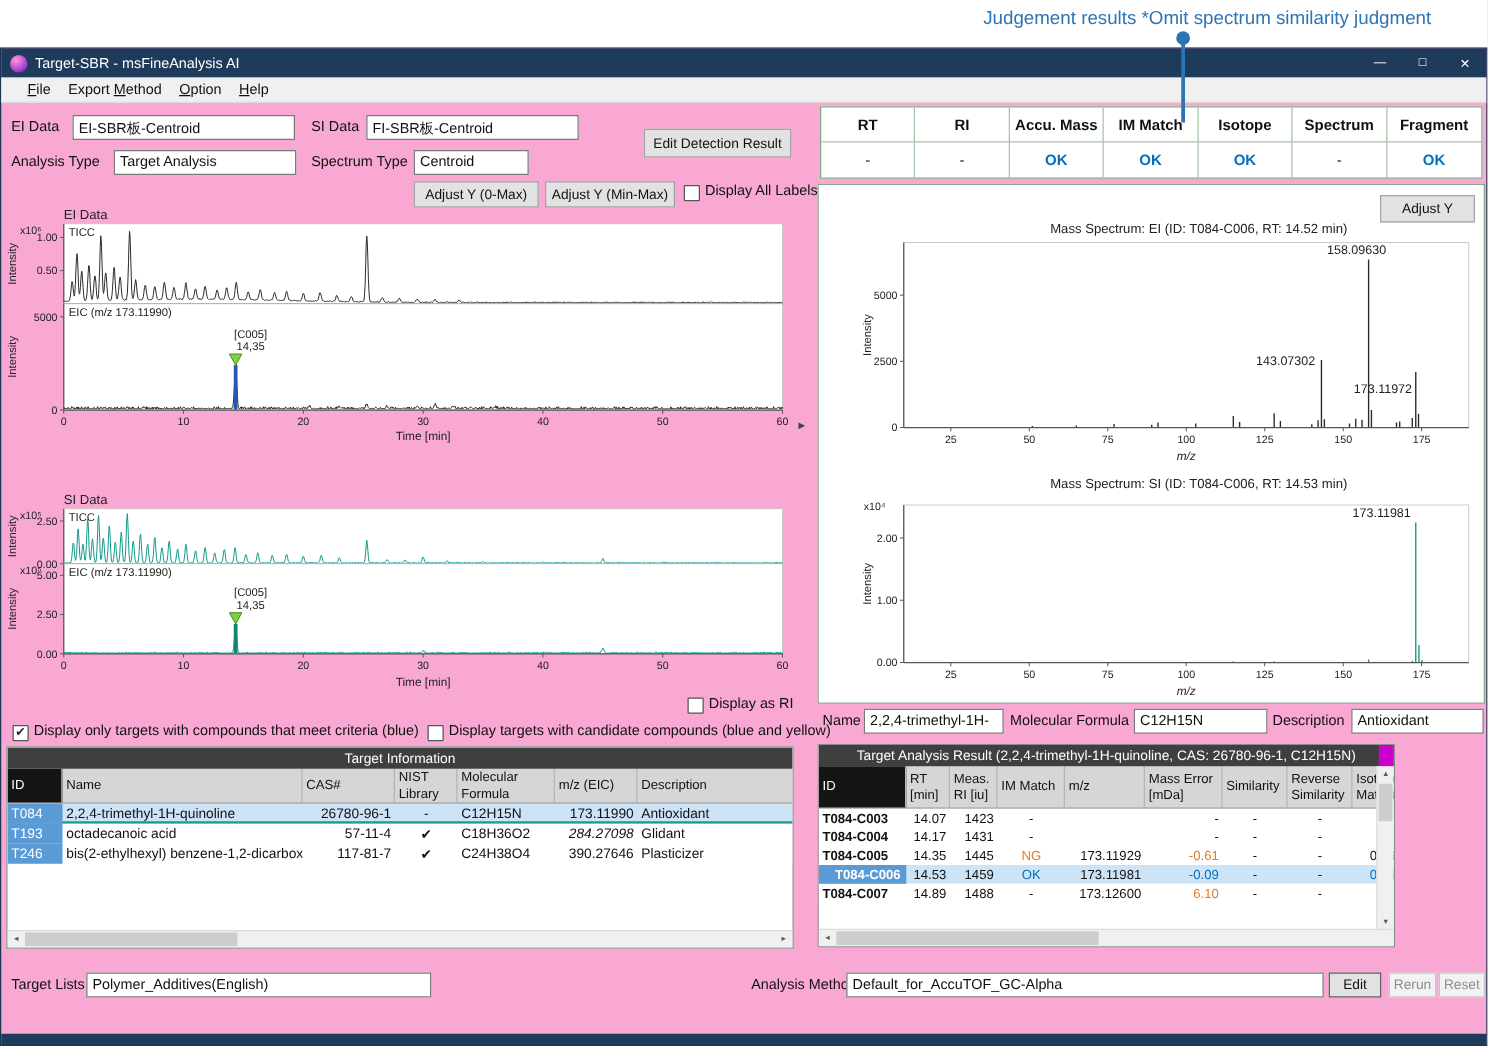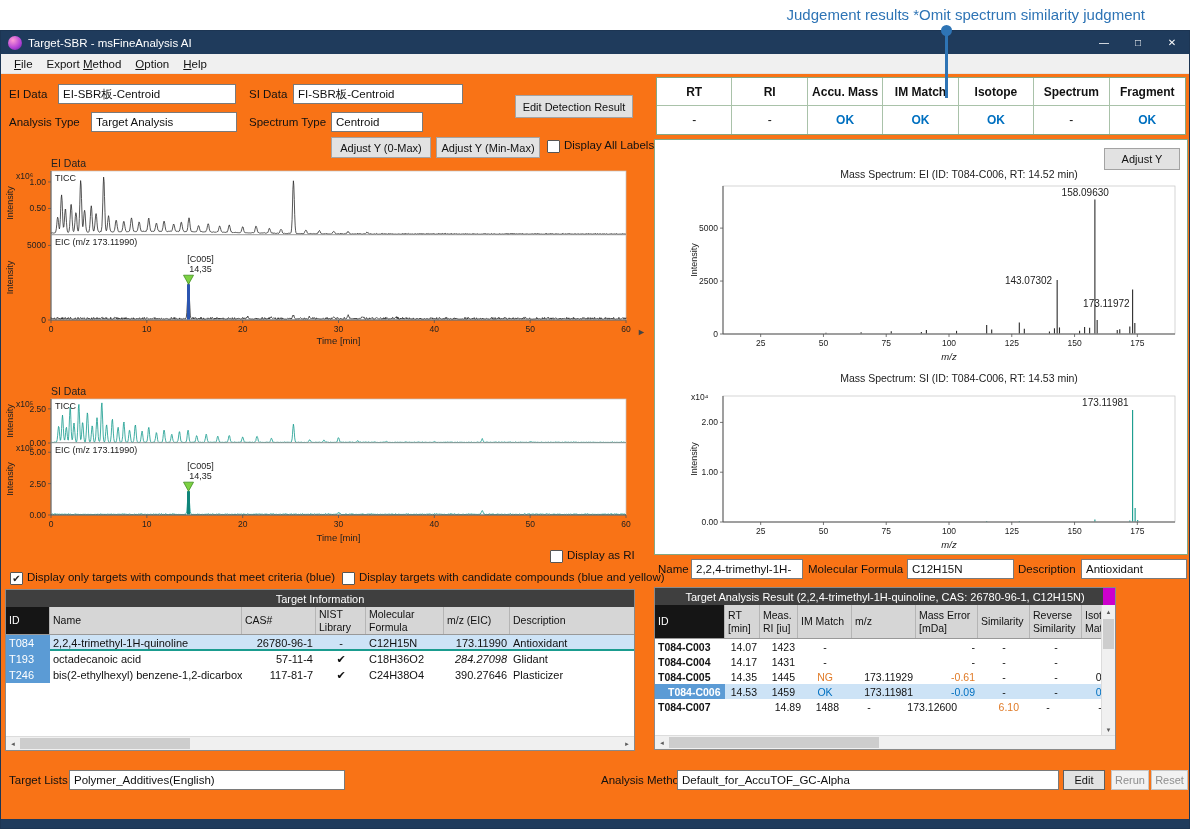--- a/index.html
+++ b/index.html
@@ -1,23 +1,23 @@
 <!DOCTYPE html>
 <html><head>
 <meta charset="utf-8">
 <style>
 *{margin:0;padding:0;box-sizing:border-box}
 html,body{width:1190px;height:837px;background:#fff;font-family:"Liberation Sans",sans-serif;position:relative;overflow:hidden}
-.window{position:absolute;left:0;top:30px;width:1190px;height:799px;background:#f97316;border:1px solid #1c3553}
+.window{position:absolute;left:0;top:38px;width:1190px;height:799px;background:#f9a8d4;border:1px solid #1c3553}
 .titlebar{position:absolute;left:0;top:0;width:100%;height:23px;background:#1F3B5C;display:flex;align-items:center}
 .app-icon{width:14px;height:14px;border-radius:50%;margin:0 6px 0 7px;background:radial-gradient(circle at 35% 30%,#ff9ad5,#b13fd6 60%,#5a2a8a);flex:none}
 .title-text{color:#fff;font-size:11.5px;white-space:nowrap}
 .win-controls{margin-left:auto;display:flex;height:100%}
 .win-btn{width:34px;display:flex;align-items:center;justify-content:center;color:#fff;font-size:10px}
-.menubar{position:absolute;left:0;top:23px;width:100%;height:20px;background:#f0f0f0;display:flex;align-items:center;padding-left:6px;border-bottom:1px solid #e3e3e3}
+.menubar{position:absolute;left:0;top:23px;width:100%;height:20px;background:#f0f0f0;display:flex;align-items:center;padding-left:14px;border-bottom:1px solid #e3e3e3}
 .menu-item{font-size:11.5px;color:#111;padding:2px 7px;white-space:nowrap}
 .bottom-strip{position:absolute;left:0;bottom:0;width:100%;height:9px;background:#1F3B5C}
 .lbl{position:absolute;font-size:11.5px;color:#111;white-space:nowrap}
 .tb{position:absolute;height:20px;border:1px solid #7a7a7a;background:#fff;font-size:11.5px;font-family:inherit;padding:1px 4px;color:#111}
 .btn{position:absolute;background:#e2e2e2;border:1px solid #a3a3a3;font-size:11px;color:#111;display:flex;align-items:center;justify-content:center;cursor:default;white-space:nowrap}
 .btn.disabled{color:#8e8e8e;background:#f2f2f2;border-color:#c6c6c6}
 .cb{position:absolute;width:13px;height:13px;border:1px solid #565656;background:#fff;font-size:10px;line-height:11px;text-align:center;color:#222;border-radius:1px}
 .chart{position:absolute}
 svg text{font-family:"Liberation Sans",sans-serif;fill:#222}
 .judge{position:absolute;left:655px;top:46px;width:530px;height:58px;display:grid;grid-template-columns:repeat(7,1fr);grid-auto-rows:28px;background:#fff;border:1px solid #84a884}
@@ -462,21 +462,21 @@
           <div class="cell ac blue" style="width: 54px;">OK</div>
           <div class="cell ar" style="width: 64px;">173.11981</div>
           <div class="cell ar blue" style="width: 62px;">-0.09</div>
           <div class="cell ac" style="width: 52px;">-</div>
           <div class="cell ac" style="width: 52px;">-</div>
           <div class="cell ac blue" style="width: 48px;">0.84</div>
           <div class="cell ar blue" style="width: 45px;">100</div>
         </div>
         <div class="t-row r-row">
           <div class="cell al idbold" style="width: 70px;">T084-C007</div>
-          <div class="cell ar" style="width: 35px; margin-left: 44px;">14.89</div>
+          <div class="cell ar" style="width: 35px;">14.89</div>
           <div class="cell ar" style="width: 38px;">1488</div>
           <div class="cell ac" style="width: 54px;">-</div>
           <div class="cell ar" style="width: 64px;">173.12600</div>
           <div class="cell ar orange" style="width: 62px;">6.10</div>
           <div class="cell ac" style="width: 52px;">-</div>
           <div class="cell ac" style="width: 52px;">-</div>
           <div class="cell ac" style="width: 48px;">-</div>
           <div class="cell ar orange" style="width: 45px;">50</div>
         </div>
       </div>

